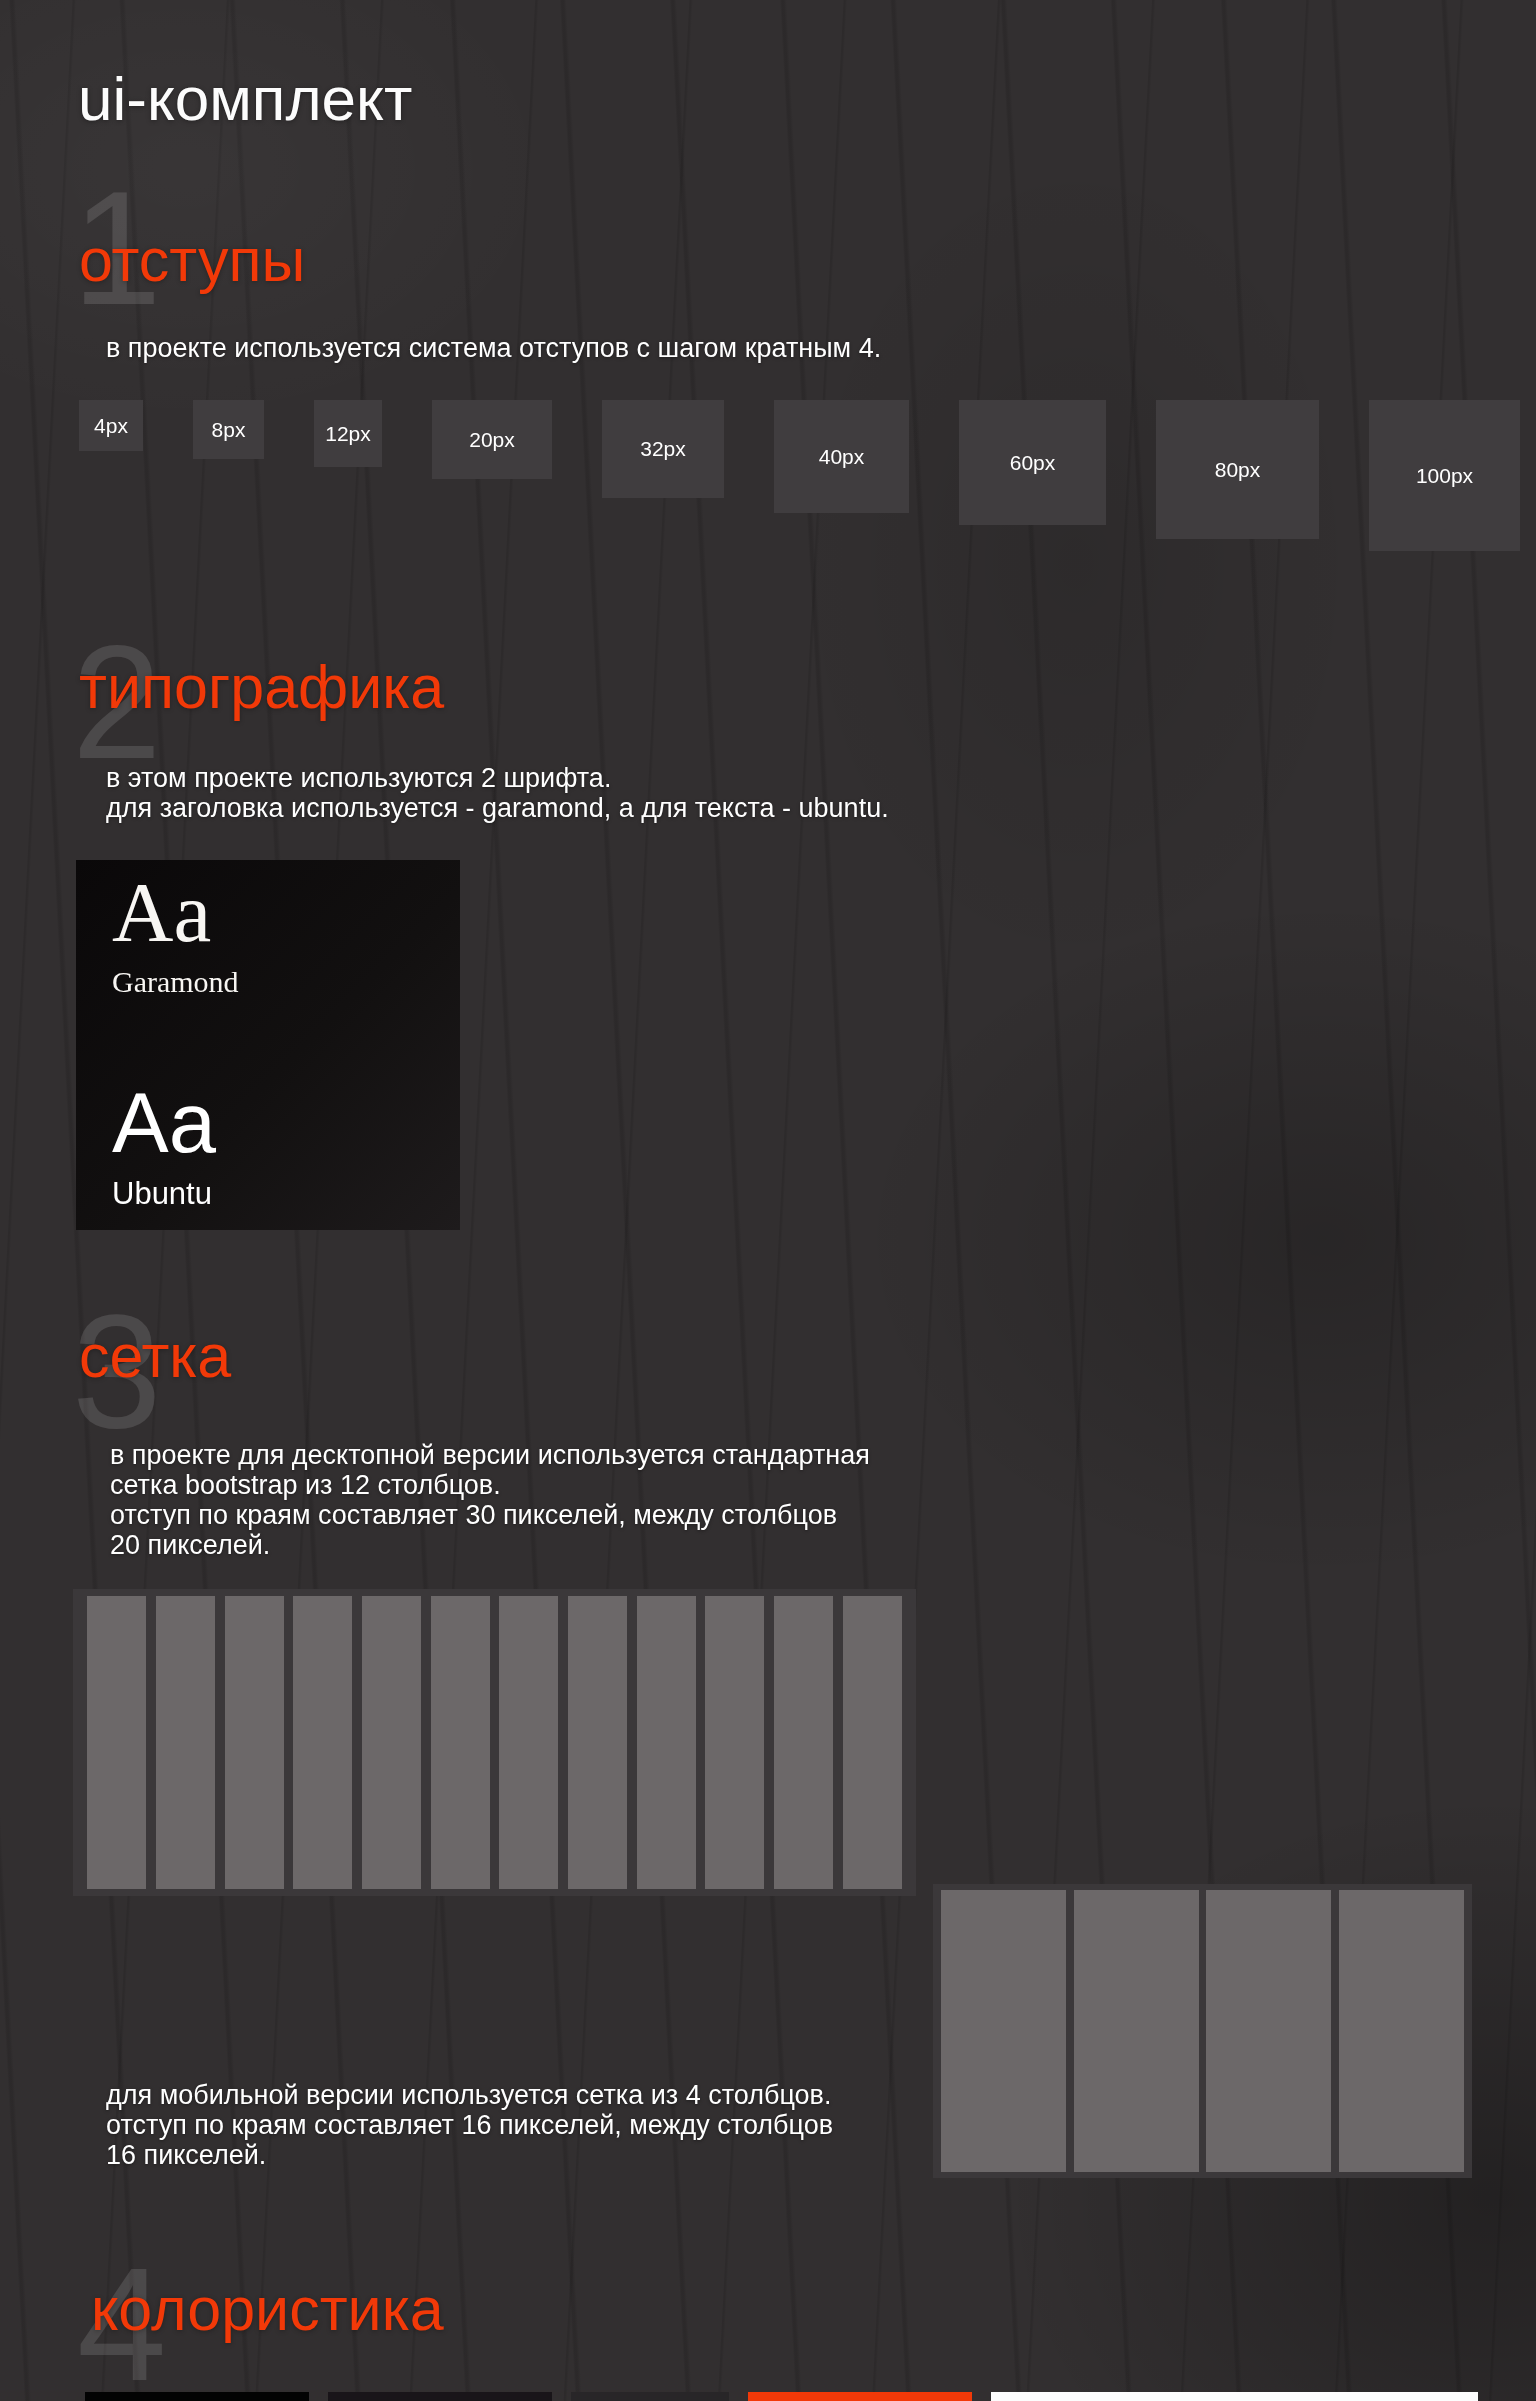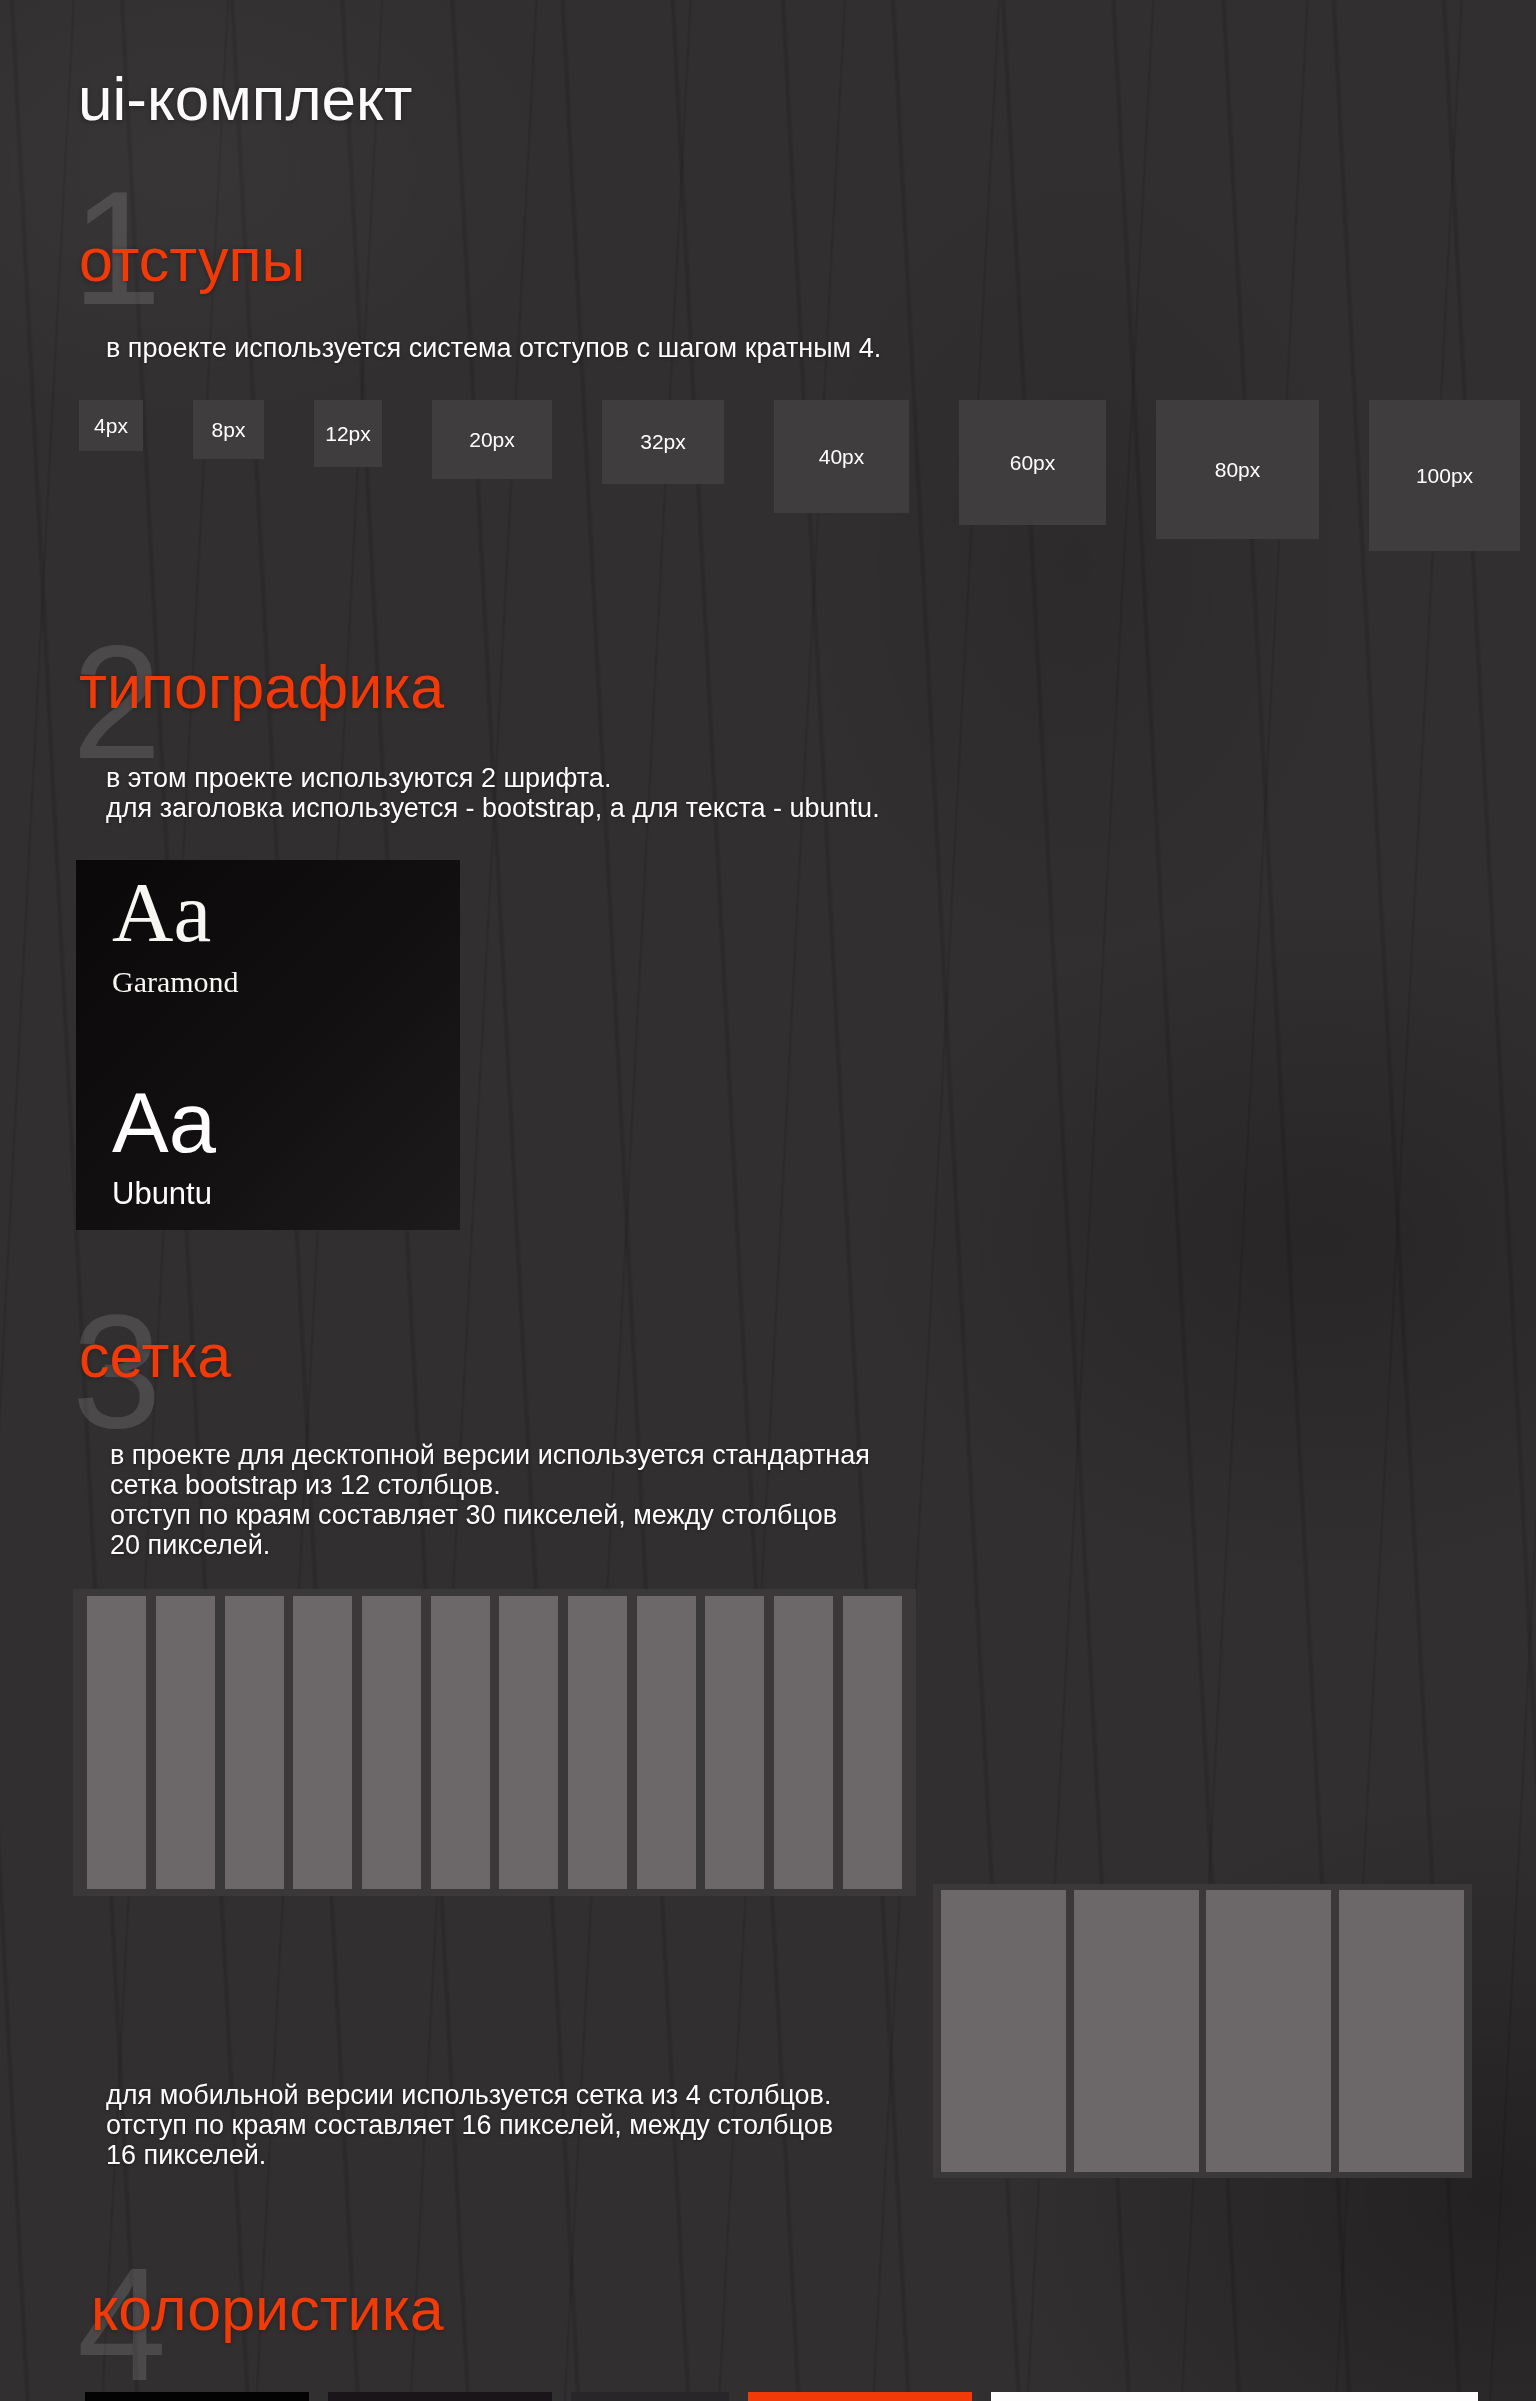--- a/index.html
+++ b/index.html
@@ -43,21 +43,21 @@
     text-shadow:0 1px 3.4px rgba(0,0,0,0.40);
     white-space:nowrap;z-index:2;margin-left:27px;
   }
   
   .blocks{left:79px;top:400px;display:flex;gap:50px;align-items:flex-start;}
   .block{
     background:#403d3f;display:flex;align-items:center;justify-content:center;
     color:#ffffff;font-size:21px;
   }
   .b0{width:64px;height:51px}.b1{width:71px;height:59px}.b2{width:68px;height:67px}
-  .b3{width:120px;height:79px}.b4{width:122px;height:84px}.b5{width:135px;height:113px}
+  .b3{width:120px;height:79px}.b4{width:122px;height:98px}.b5{width:135px;height:113px}
   .b6{width:147px;height:125px}.b7{width:163px;height:139px}.b8{width:151px;height:151px}
   
   .typo-card{
     left:76px;top:860px;width:384px;height:370px;
     background:linear-gradient(135deg,#0a0809 0%,#121010 55%,#1e1b1c 100%);
   }
   .aa-serif{left:36px;top:10px;font-family:"Liberation Serif","DejaVu Serif",serif;font-size:85px;line-height:1;color:#f8f6f3;}
   .serif-name{left:36px;top:107px;font-family:"Liberation Serif","DejaVu Serif",serif;font-size:30px;line-height:1;color:#f8f6f3;}
   .aa-sans{left:36px;top:220px;font-size:85px;line-height:1;color:#ffffff;}
   .sans-name{left:36px;top:318px;font-size:31px;line-height:1;color:#ffffff;}
@@ -118,21 +118,21 @@
       </div>
     <div class="block b8">
         <span>100px</span>
       </div>
   </div>
 
   <div class="abs sec-num" style="left:72px;top:622px;">2</div>
   <div class="abs sec-heading" style="left:79px;top:657px;">типографика</div>
   <div class="abs para" style="left:79px;top:763px;">
     <div>в этом проекте используются 2 шрифта.</div>
-    <div>для заголовка используется - bootstrap, а для текста - ubuntu.</div>
+    <div>для заголовка используется - garamond, а для текста - ubuntu.</div>
   </div>
 
   <div class="abs typo-card">
     <div class="abs aa-serif">Aa</div>
     <div class="abs serif-name">Garamond</div>
     <div class="abs aa-sans">Aa</div>
     <div class="abs sans-name">Ubuntu</div>
   </div>
 
   <div class="abs sec-num" style="left:72px;top:1291px;">3</div>

